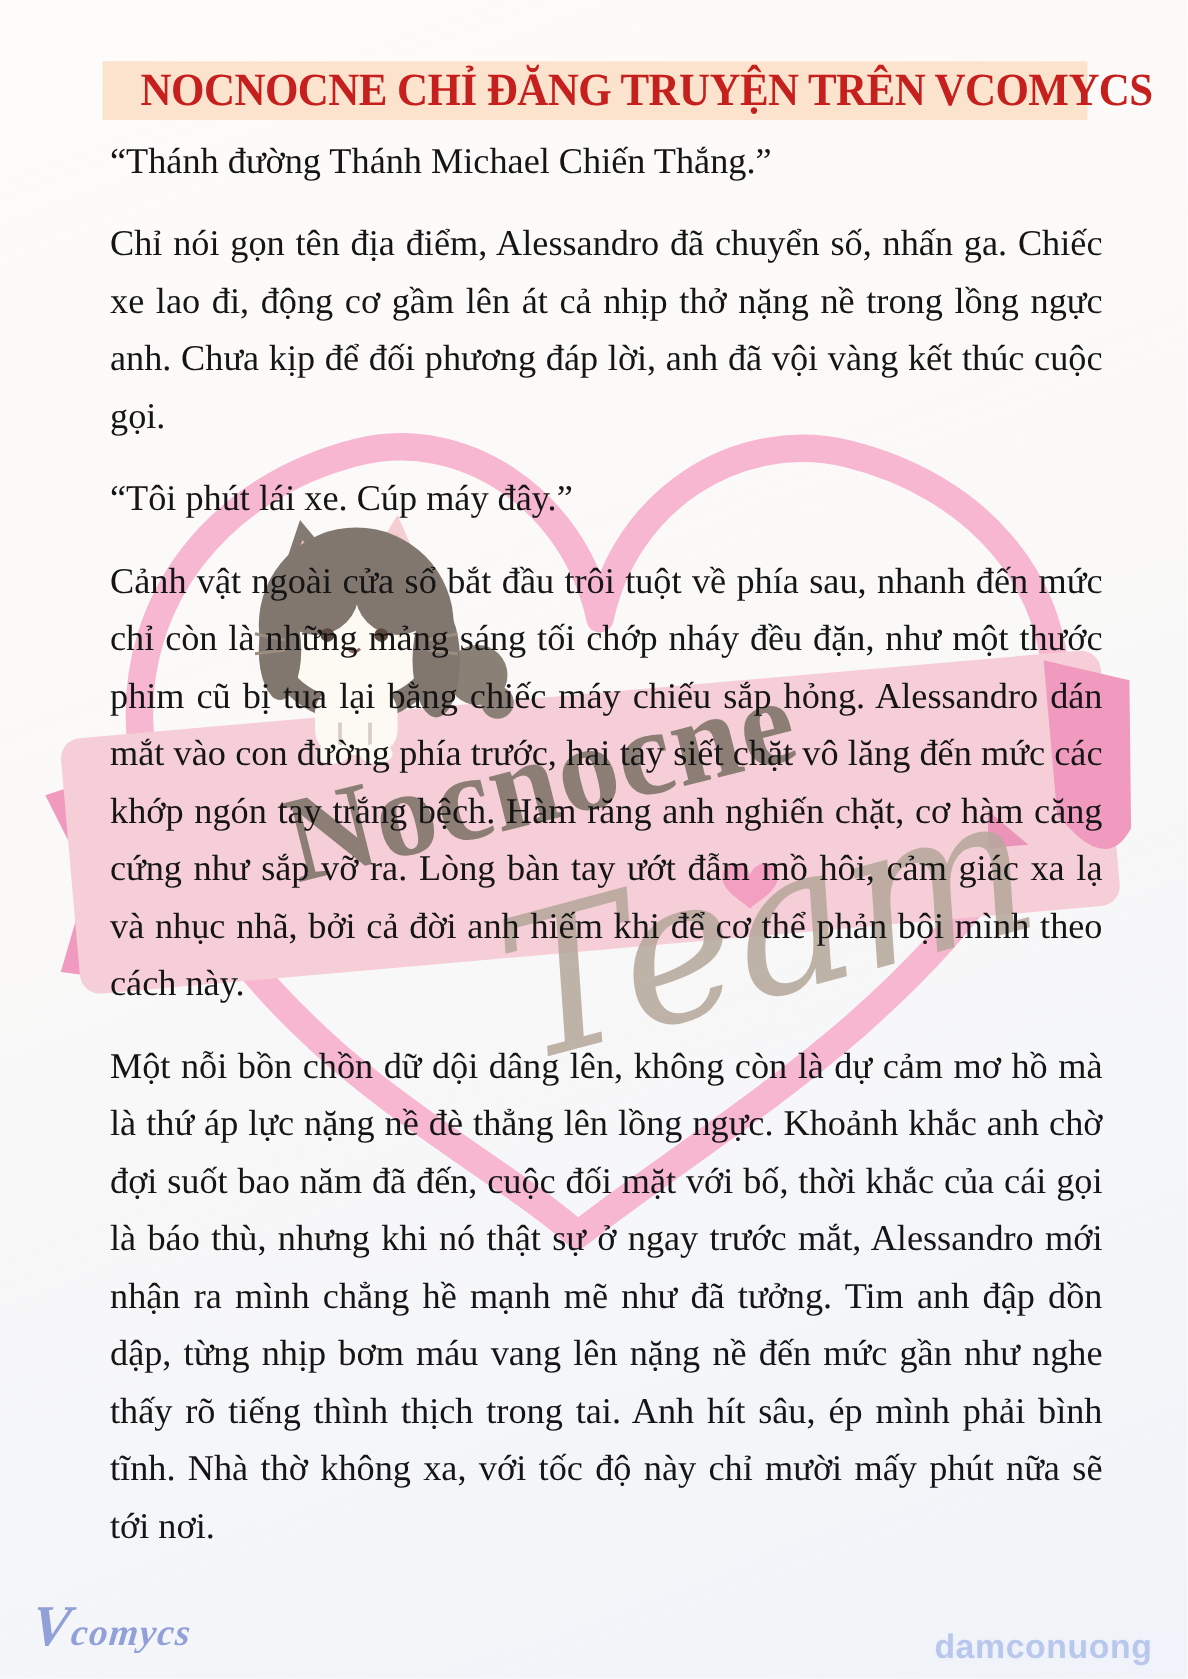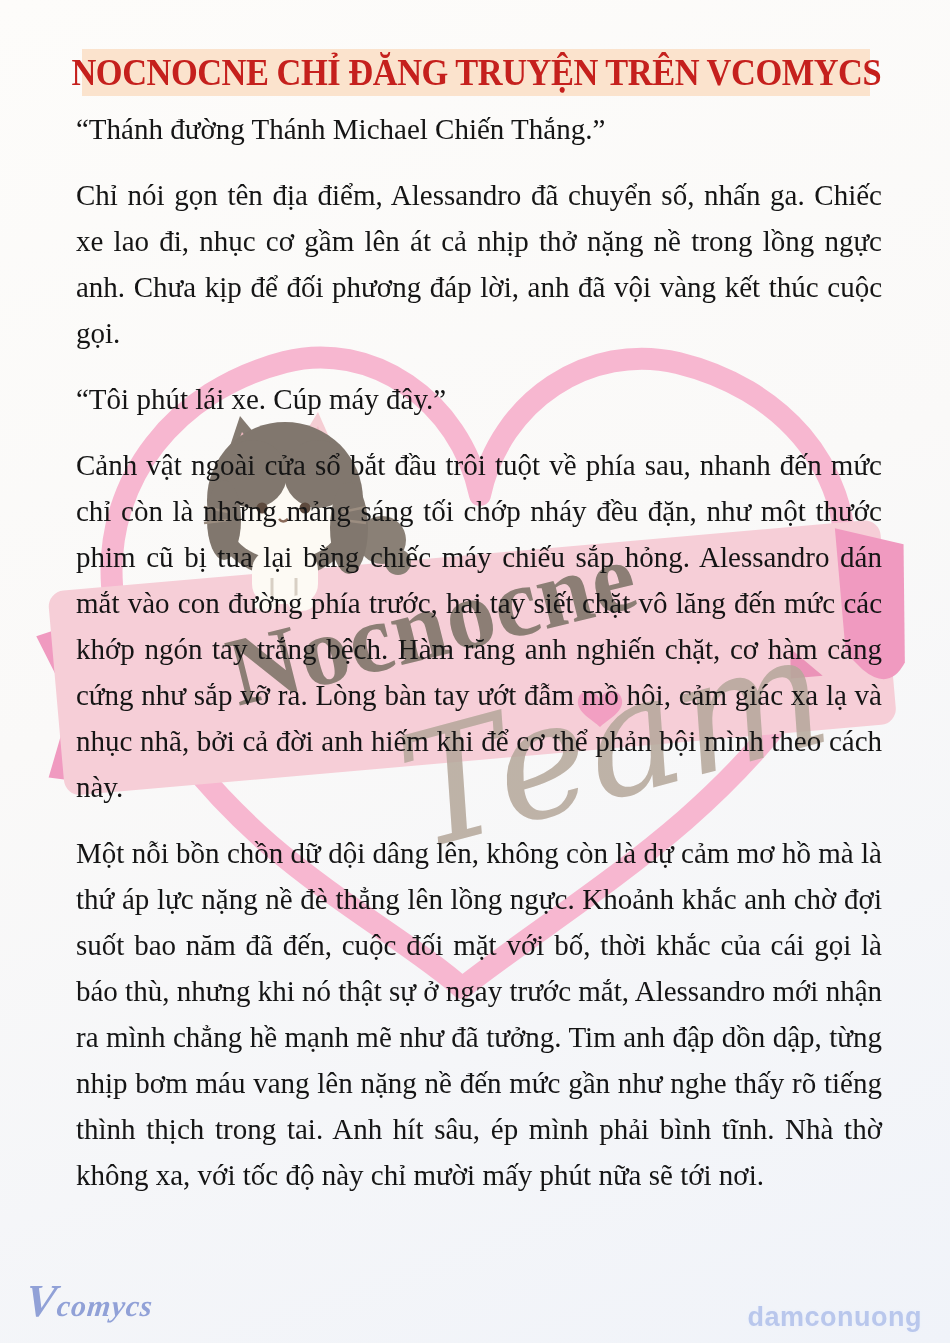--- a/index.html
+++ b/index.html
@@ -26,21 +26,21 @@
   .banner {
     position: absolute;
     left: 82px;
     top: 49px;
     width: 788px;
     height: 47px;
     background: #fbe3cd;
     z-index: 3;
     display: flex;
     align-items: center;
-    justify-content: center;
+    justify-content: flex-start;
   }
   .banner span {
     display: inline-block;
     transform: scaleX(0.93);
     white-space: nowrap;
     color: #c5201d;
     font-weight: bold;
     font-size: 37px;
     letter-spacing: -0.5px;
   }
@@ -50,21 +50,21 @@
     position: absolute;
     left: 72px;
     top: 106px;
     width: 810px;
     z-index: 2;
     font-size: 29px;
     line-height: 46px;
     color: #151515;
     text-align: justify;
   }
-  .content p { margin: 0 0 20px 4px; }
+  .content p { margin: 0 0 20px 16px; }
 
   
   .footer-left {
     position: absolute;
     left: 26px;
     bottom: 16px;
     z-index: 2;
     font-family: "Liberation Serif", serif;
     font-style: italic;
     font-weight: bold;
@@ -143,21 +143,21 @@
 
     <text transform="translate(420 850) rotate(-15)" font-family="'DejaVu Serif', serif" font-style="italic" font-size="158" fill="#b5a79a" opacity="0.85">Team</text>
   </svg>
 
   <div class="banner">
     <span>NOCNOCNE CHỈ ĐĂNG TRUYỆN TRÊN VCOMYCS</span>
   </div>
 
   <div class="content">
     <p>“Thánh đường Thánh Michael Chiến Thắng.”</p>
-    <p>Chỉ nói gọn tên địa điểm, Alessandro đã chuyển số, nhấn ga. Chiếc xe lao đi, nhục cơ gầm lên át cả nhịp thở nặng nề trong lồng ngực anh. Chưa kịp để đối phương đáp lời, anh đã vội vàng kết thúc cuộc gọi.</p>
+    <p>Chỉ nói gọn tên địa điểm, Alessandro đã chuyển số, nhấn ga. Chiếc xe lao đi, động cơ gầm lên át cả nhịp thở nặng nề trong lồng ngực anh. Chưa kịp để đối phương đáp lời, anh đã vội vàng kết thúc cuộc gọi.</p>
     <p>“Tôi phút lái xe. Cúp máy đây.”</p>
     <p>Cảnh vật ngoài cửa sổ bắt đầu trôi tuột về phía sau, nhanh đến mức chỉ còn là những mảng sáng tối chớp nháy đều đặn, như một thước phim cũ bị tua lại bằng chiếc máy chiếu sắp hỏng. Alessandro dán mắt vào con đường phía trước, hai tay siết chặt vô lăng đến mức các khớp ngón tay trắng bệch. Hàm răng anh nghiến chặt, cơ hàm căng cứng như sắp vỡ ra. Lòng bàn tay ướt đẫm mồ hôi, cảm giác xa lạ và nhục nhã, bởi cả đời anh hiếm khi để cơ thể phản bội mình theo cách này.</p>
     <p>Một nỗi bồn chồn dữ dội dâng lên, không còn là dự cảm mơ hồ mà là thứ áp lực nặng nề đè thẳng lên lồng ngực. Khoảnh khắc anh chờ đợi suốt bao năm đã đến, cuộc đối mặt với bố, thời khắc của cái gọi là báo thù, nhưng khi nó thật sự ở ngay trước mắt, Alessandro mới nhận ra mình chẳng hề mạnh mẽ như đã tưởng. Tim anh đập dồn dập, từng nhịp bơm máu vang lên nặng nề đến mức gần như nghe thấy rõ tiếng thình thịch trong tai. Anh hít sâu, ép mình phải bình tĩnh. Nhà thờ không xa, với tốc độ này chỉ mười mấy phút nữa sẽ tới nơi.</p>
   </div>
 
   <div class="footer-left">Vcomycs</div>
   <div class="footer-right">damconuong</div>
 
 </div>
 

